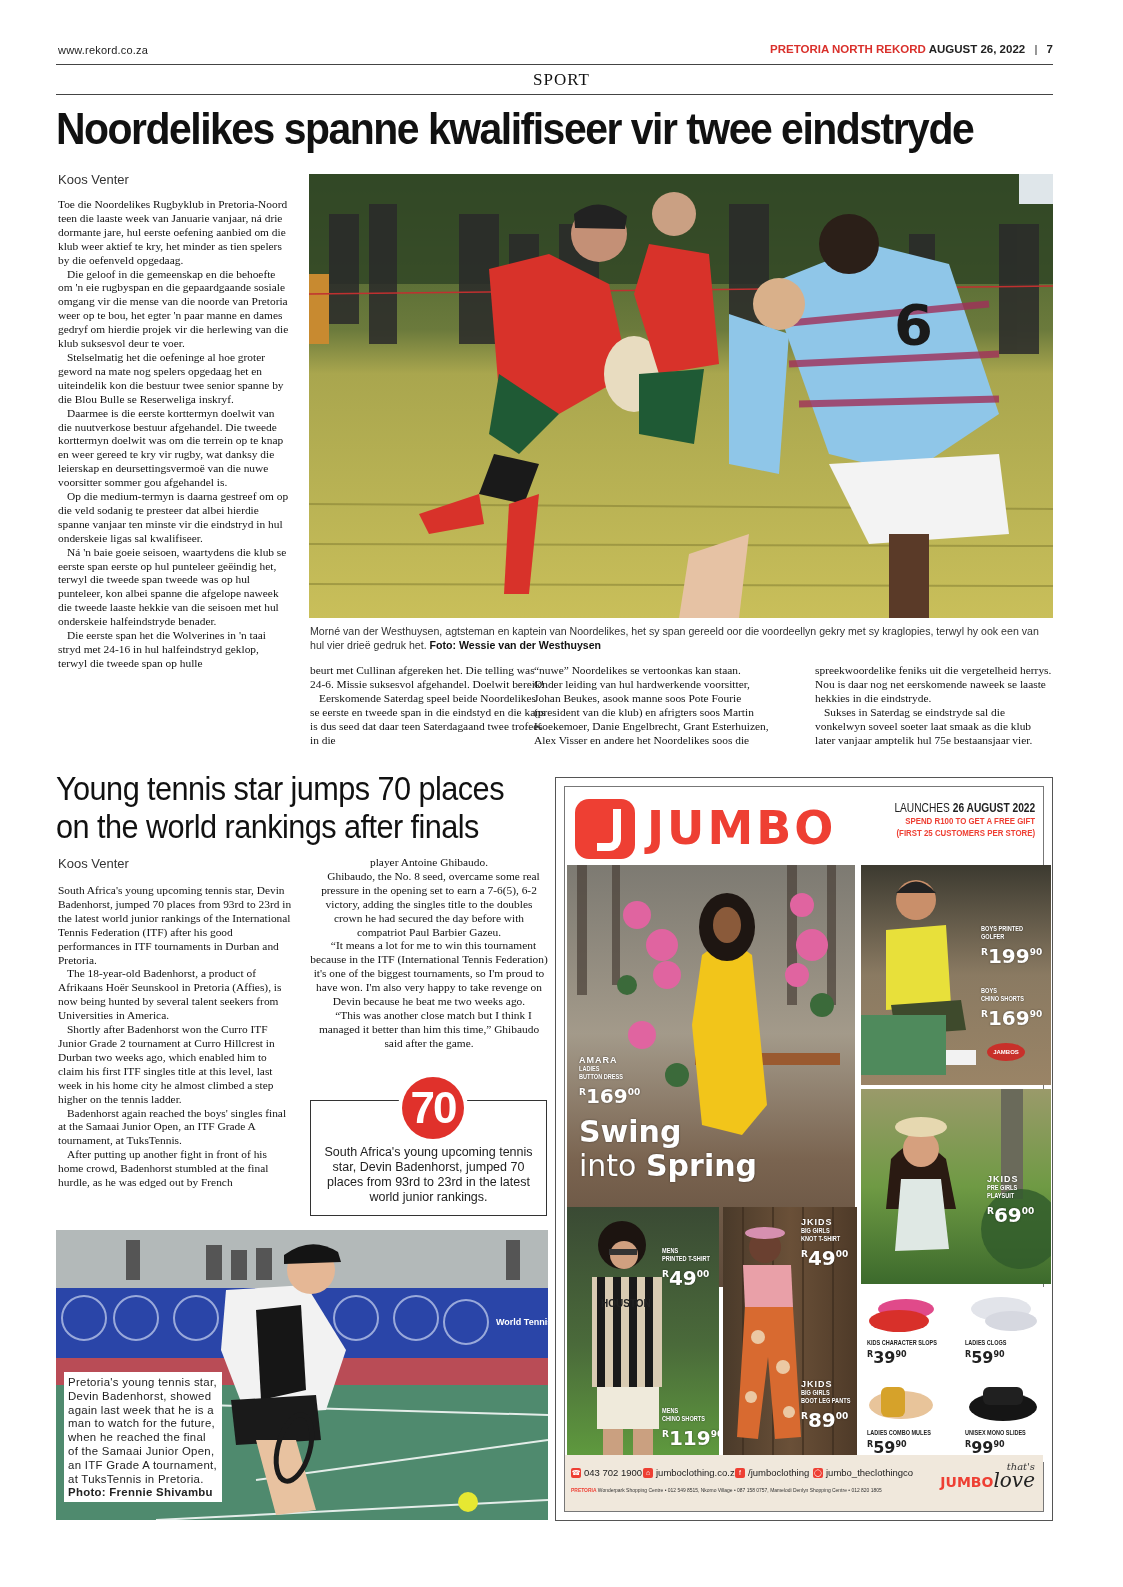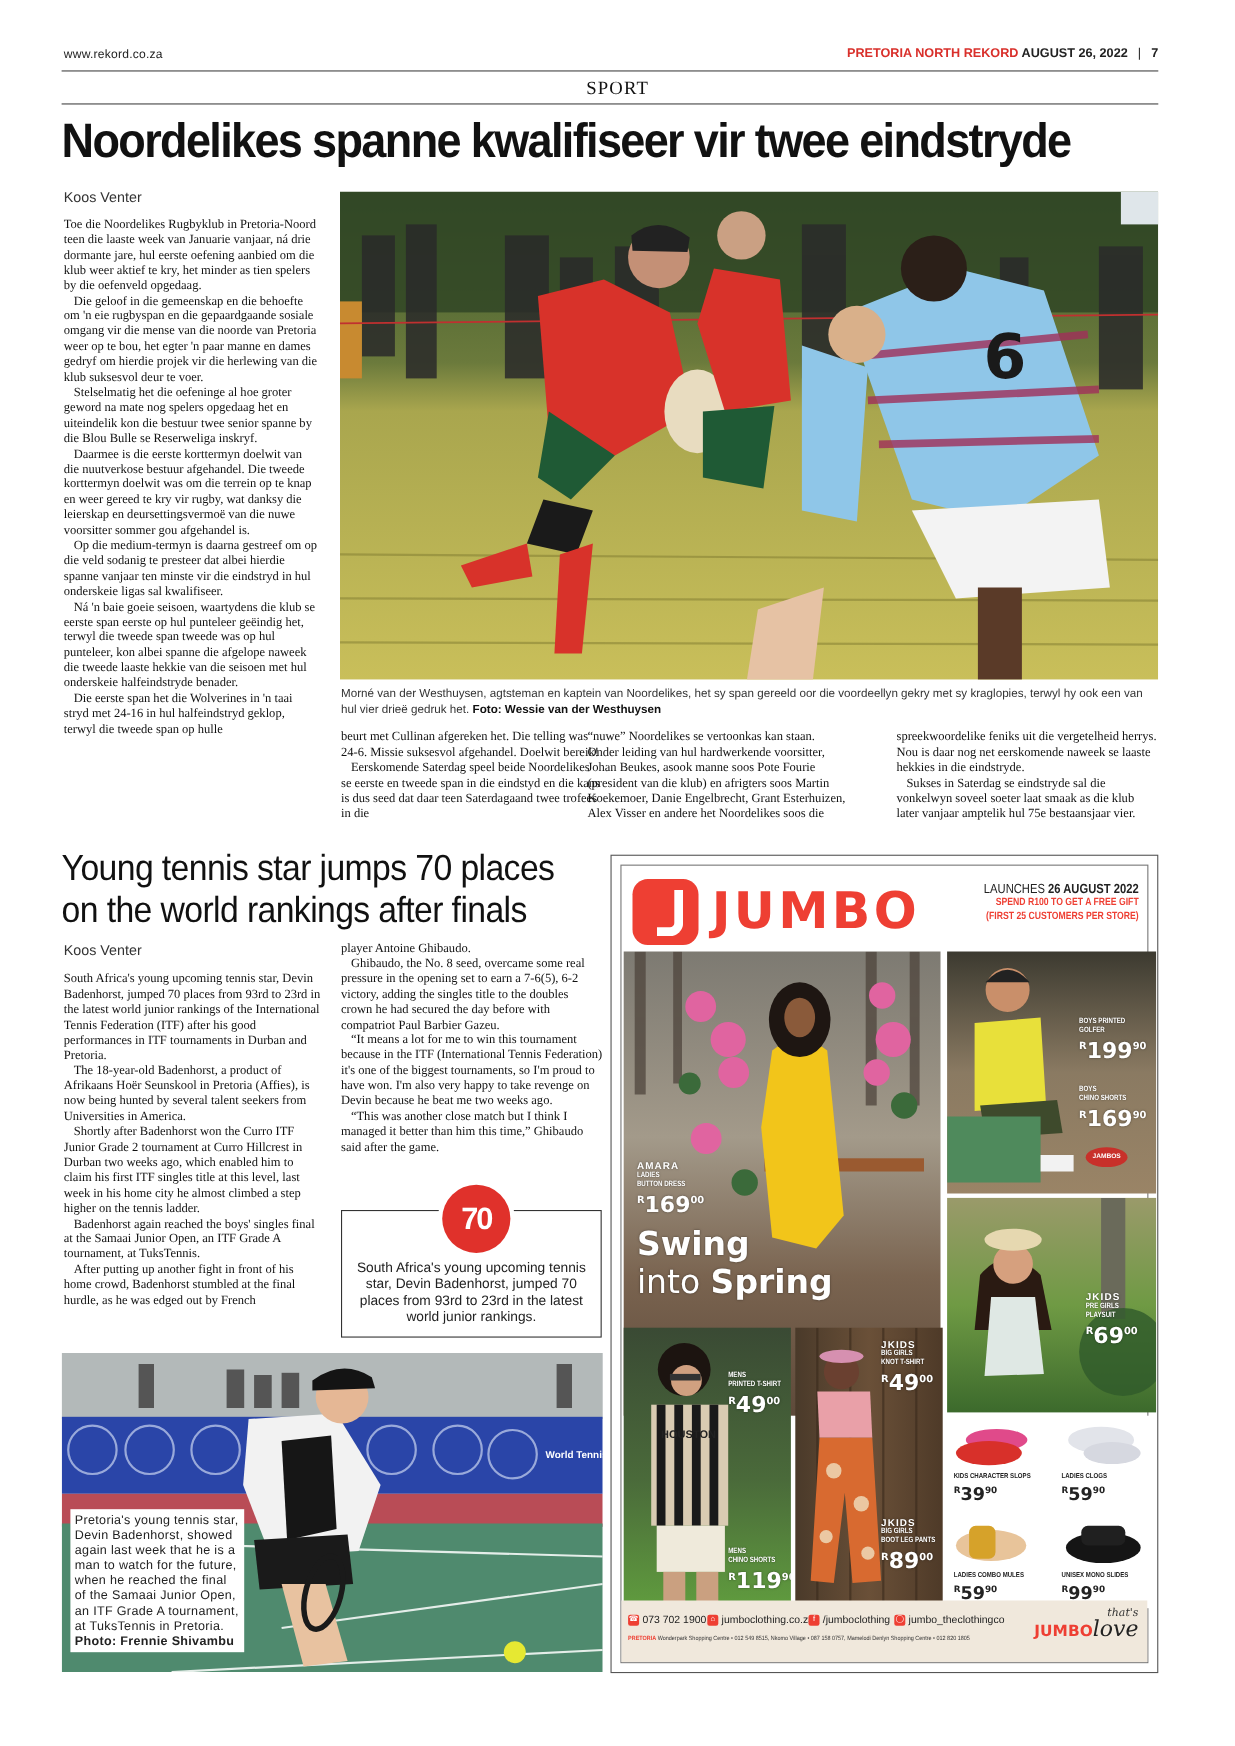--- a/index.html
+++ b/index.html
@@ -14,21 +14,21 @@
   .headline1 { left: 56px; top: 104px; font-family: "Liberation Sans", sans-serif; font-weight: bold; font-size: 44px; letter-spacing: -1.6px; transform: scaleX(0.93); transform-origin: left top; white-space: nowrap; color: #111; }
   .byline { font-family: "Liberation Sans", sans-serif; font-size: 13px; color: #333; }
   .body-col { font-family: "Liberation Serif", serif; font-size: 11.4px; line-height: 13.9px; color: #111; }
   .body-col p { margin: 0; text-indent: 9px; }
   .body-col p.first { text-indent: 0; }
   .photo { overflow: hidden; }
   .caption { font-family: "Liberation Sans", sans-serif; font-size: 10.6px; line-height: 14px; color: #333; }
   .caption b { color: #111; }
   .headline2 { left: 56px; top: 770px; font-family: "Liberation Sans", sans-serif; font-size: 33px; line-height: 38px; letter-spacing: -0.6px; transform: scaleX(0.93); transform-origin: left top; color: #111; white-space: nowrap; }
   .factbox { left: 310px; top: 1100px; width: 237px; height: 116px; border: 1.5px solid #333; box-sizing: border-box; }
-  .factbox .num { position: absolute; left: 91px; top: -24px; width: 62px; height: 62px; border-radius: 50%; background: #e0312b; color: #fff; font-family: "Liberation Sans", sans-serif; font-weight: bold; font-size: 28px; line-height: 62px; text-align: center; letter-spacing: -2px; box-shadow: 0 0 0 4px #fff; }
+  .factbox .num { position: absolute; left: 91px; top: -24px; width: 62px; height: 62px; border-radius: 50%; background: #e0312b; color: #fff; font-family: "Liberation Sans", sans-serif; font-weight: bold; font-size: 44px; line-height: 62px; text-align: center; letter-spacing: -2px; box-shadow: 0 0 0 4px #fff; }
   .factbox .txt { position: absolute; left: 6px; right: 6px; top: 44px; font-family: "Liberation Sans", sans-serif; font-size: 12.5px; line-height: 15px; text-align: center; color: #222; }
   .tennis-caption { left: 64px; top: 1372px; width: 150px; background: #fff; padding: 4px 4px 2px 4px; font-family: "Liberation Sans", sans-serif; font-size: 11.4px; line-height: 13.8px; color: #222; letter-spacing: 0.3px; }
   
   .ad { left: 555px; top: 777px; width: 498px; height: 744px; border: 1.5px solid #555; box-sizing: border-box; background: #fff; }
   .ad-inner { position: absolute; left: 8px; top: 8px; right: 8px; bottom: 8px; border: 1px solid #777; }
   .jumbo-logo-mark { position: absolute; left: 10px; top: 12px; width: 60px; height: 60px; border-radius: 14px; background: #ee3f33; }
   .jumbo-logo-mark::after { content: ""; position: absolute; left: 22px; top: 10px; width: 16px; height: 34px; border: 8px solid #fff; border-top: none; border-left: none; border-radius: 0 0 12px 0; }
   .jumbo-word { position: absolute; left: 82px; top: 14px; font-family: "DejaVu Sans", sans-serif; font-weight: bold; font-size: 46px; color: #ee3f33; letter-spacing: 3px; }
   .launch { position: absolute; right: 8px; top: 14px; text-align: right; font-family: "Liberation Sans", sans-serif; }
   .launch .l1 { font-size: 12px; color: #222; transform: scaleX(0.85); transform-origin: right; }
@@ -168,21 +168,21 @@
 </div>
 <div class="abs byline" style="left:58px; top:856px;">Koos Venter</div>
 
 <div class="abs body-col" style="left:58px; top:884px; width:236px;">
   <p class="first">South Africa's young upcoming tennis star, Devin Badenhorst, jumped 70 places from 93rd to 23rd in the latest world junior rankings of the International Tennis Federation (ITF) after his good performances in ITF tournaments in Durban and Pretoria.</p>
   <p>The 18-year-old Badenhorst, a product of Afrikaans Hoër Seunskool in Pretoria (Affies), is now being hunted by several talent seekers from Universities in America.</p>
   <p>Shortly after Badenhorst won the Curro ITF Junior Grade 2 tournament at Curro Hillcrest in Durban two weeks ago, which enabled him to claim his first ITF singles title at this level, last week in his home city he almost climbed a step higher on the tennis ladder.</p>
   <p>Badenhorst again reached the boys' singles final at the Samaai Junior Open, an ITF Grade A tournament, at TuksTennis.</p>
   <p>After putting up another fight in front of his home crowd, Badenhorst stumbled at the final hurdle, as he was edged out by French</p>
 </div>
-<div class="abs body-col" style="left:310px; top:856px; width:238px;">
+<div class="abs body-col" style="left:310px; top:856px; width:238px;text-align:center;">
   <p class="first">player Antoine Ghibaudo.</p>
   <p>Ghibaudo, the No. 8 seed, overcame some real pressure in the opening set to earn a 7-6(5), 6-2 victory, adding the singles title to the doubles crown he had secured the day before with compatriot Paul Barbier Gazeu.</p>
   <p>“It means a lot for me to win this tournament because in the ITF (International Tennis Federation) it's one of the biggest tournaments, so I'm proud to have won. I'm also very happy to take revenge on Devin because he beat me two weeks ago.</p>
   <p>“This was another close match but I think I managed it better than him this time,” Ghibaudo said after the game.</p>
 </div>
 
 <div class="abs factbox">
   <div class="num">70</div>
   <div class="txt">South Africa's young upcoming tennis star, Devin Badenhorst, jumped 70 places from 93rd to 23rd in the latest world junior rankings.</div>
 </div>
@@ -406,21 +406,21 @@
       </div>
       <div class="shoe" style="left:104px; top:142px;">
         <div class="label">UNISEX MONO SLIDES</div>
         <div class="price"><span class="r">R</span><span>99</span><sup>90</sup></div>
       </div>
     </div>
 
     <div class="ad-footer">
       <div class="contact" style="left:6px;">
           <span class="ico">☎</span>
-          <span>073 702 1900</span>
+          <span>043 702 1900</span>
         </div>
       <div class="contact" style="left:78px;">
           <span class="ico">⌂</span>
           <span>jumboclothing.co.za</span>
         </div>
       <div class="contact" style="left:170px;">
           <span class="ico">f</span>
           <span>/jumboclothing</span>
         </div>
       <div class="contact" style="left:248px;">

